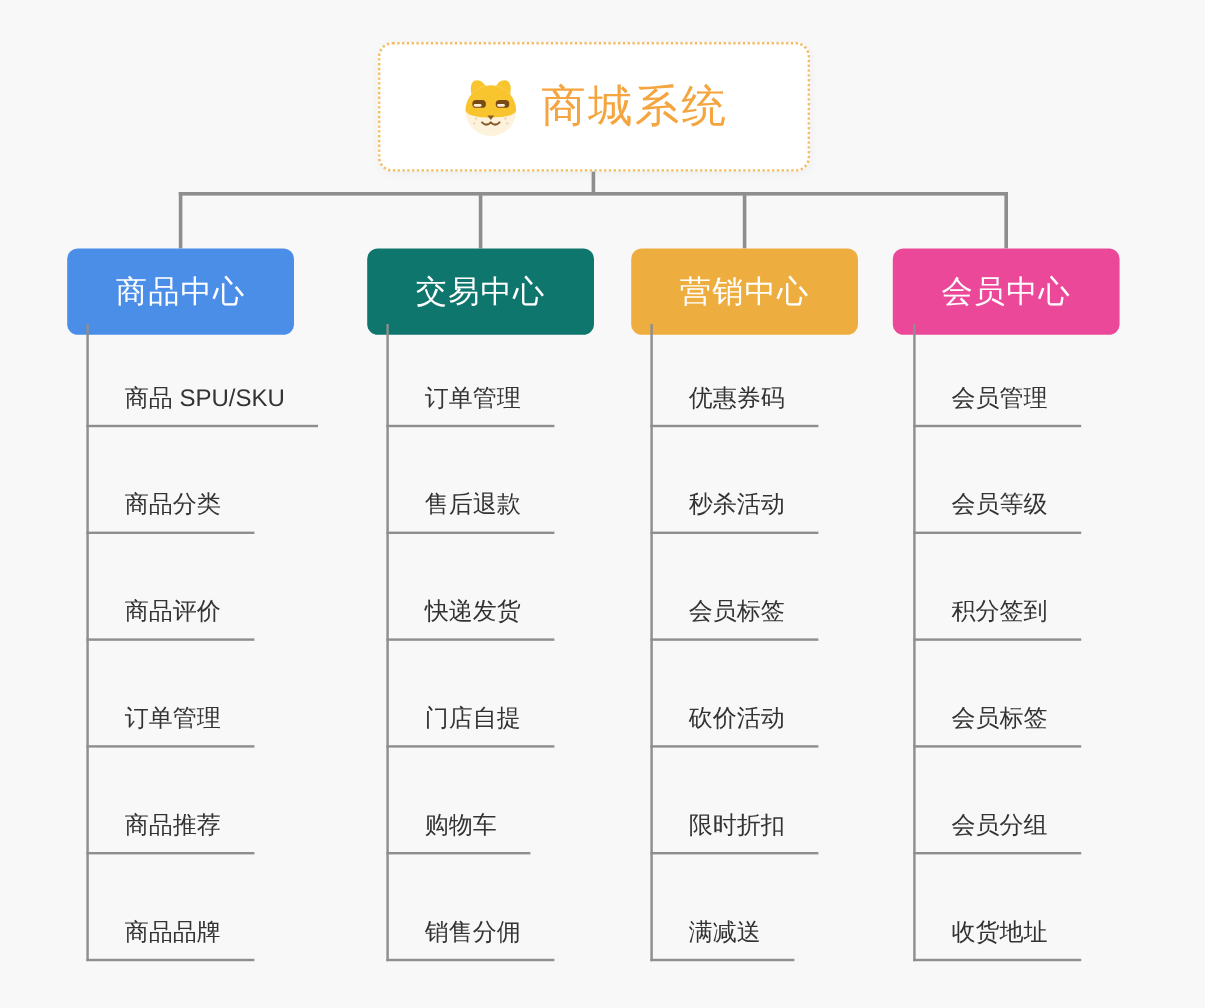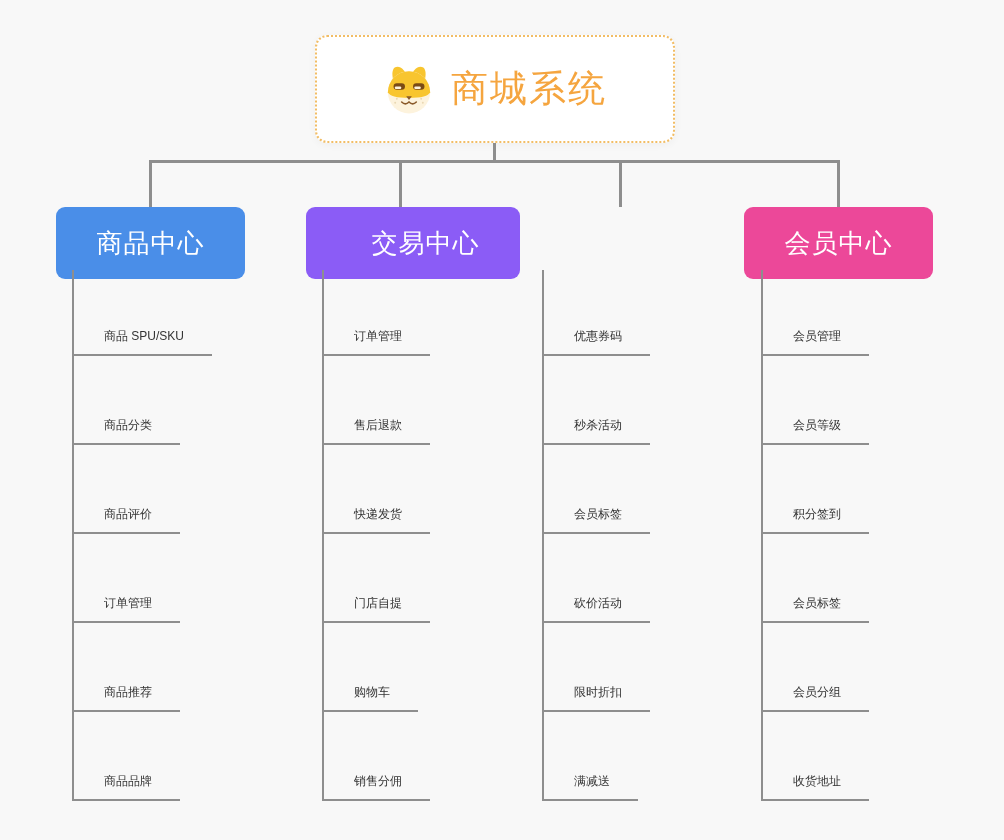--- a/index.html
+++ b/index.html
@@ -97,21 +97,21 @@
   .list-4 { left: 761px; }
 
   .item-list li {
     box-sizing: border-box;
     height: 89px;
     width: fit-content;
     display: flex;
     align-items: flex-end;
     padding: 0 28px 9px 32px;
     border-bottom: 2px solid #8e8e8e;
-    font-size: 12px;
+    font-size: 20px;
     color: #333333;
     white-space: nowrap;
     cursor: pointer;
   }
 </style>
 </head>
 <body>
 
 <div class="canvas">
 
@@ -157,33 +157,36 @@
   <div class="col-vline vline-1"></div>
   <ul class="item-list list-1">
     <li>商品 SPU/SKU</li>
     <li>商品分类</li>
     <li>商品评价</li>
     <li>订单管理</li>
     <li>商品推荐</li>
     <li>商品品牌</li>
   </ul>
 
-  <div class="branch-box box-2" style="background: #8b5cf6; padding-left: 25px;">
+  <div class="branch-box box-2" style="background: #0f766e;">
     <span>交易中心</span>
   </div>
   <div class="col-vline vline-2"></div>
   <ul class="item-list list-2">
     <li>订单管理</li>
     <li>售后退款</li>
     <li>快递发货</li>
     <li>门店自提</li>
     <li>购物车</li>
     <li>销售分佣</li>
   </ul>
 
+  <div class="branch-box box-3" style="background: rgb(238, 174, 63);">
+    <span>营销中心</span>
+  </div>
   <div class="col-vline vline-3"></div>
   <ul class="item-list list-3">
     <li>优惠券码</li>
     <li>秒杀活动</li>
     <li>会员标签</li>
     <li>砍价活动</li>
     <li>限时折扣</li>
     <li>满减送</li>
   </ul>
 

